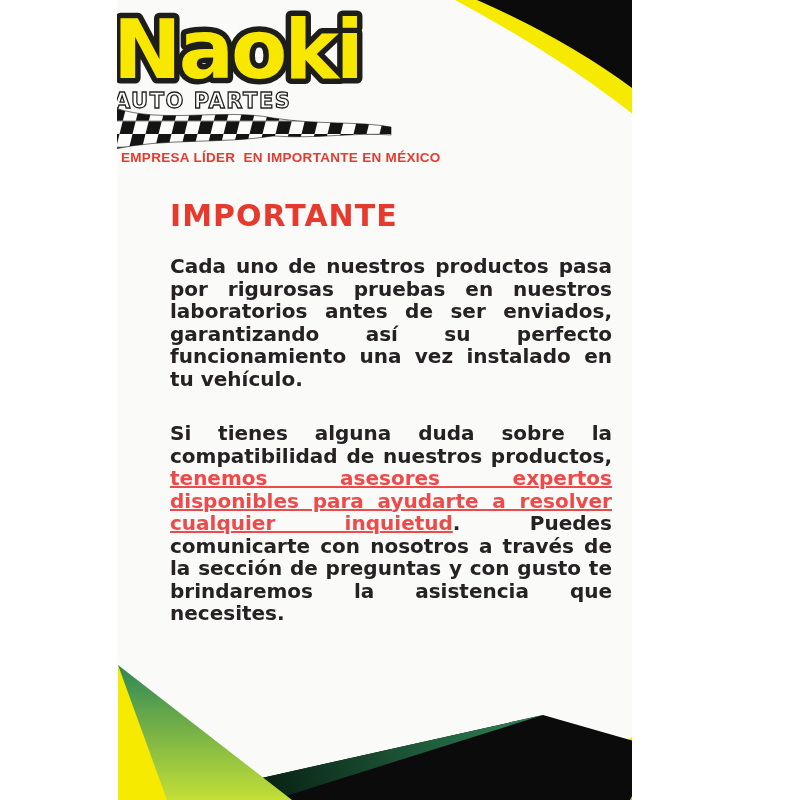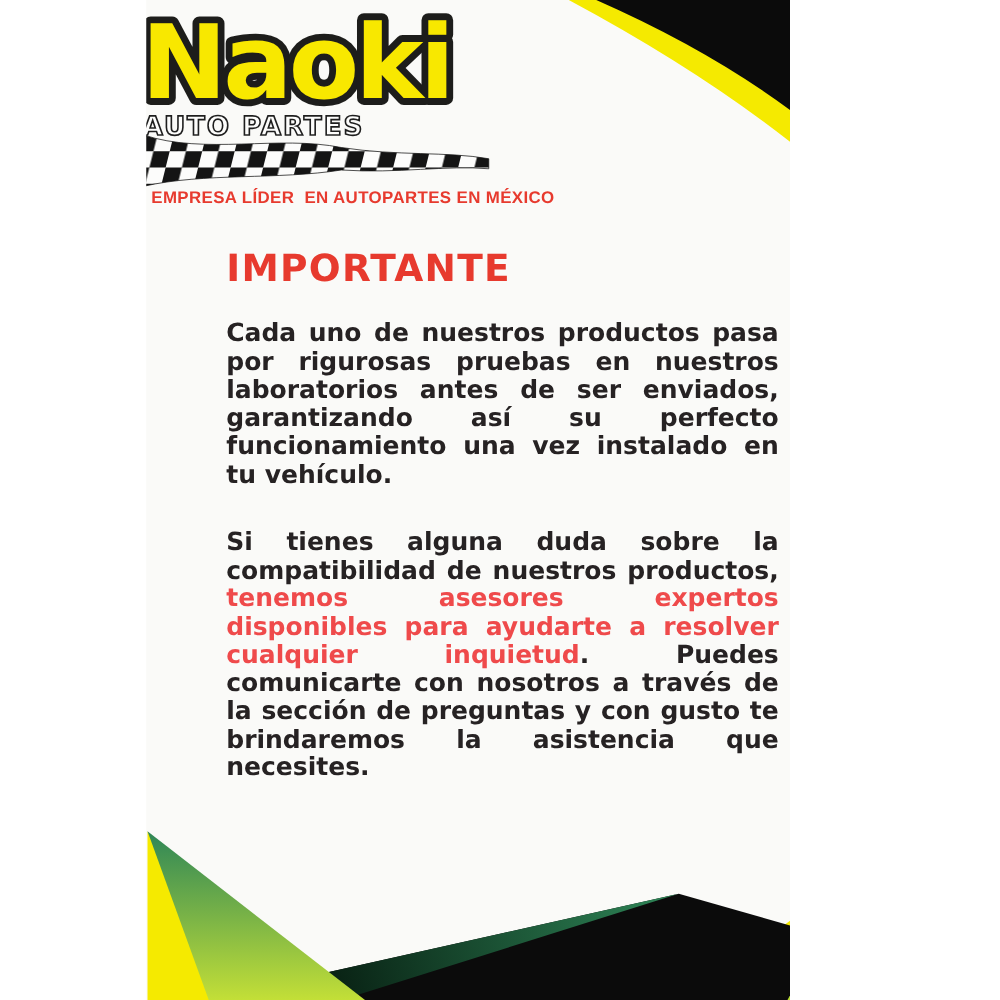--- a/index.html
+++ b/index.html
@@ -17,33 +17,33 @@
   .brand{position:absolute;left:-6px;top:0;width:480px;}
   .logo-svg{position:absolute;left:0;top:2px;}
   .subtitle-svg{position:absolute;left:2px;top:88px;}
   .flag-svg{position:absolute;left:2px;top:108px;}
   .tagline{
     position:absolute;left:10px;top:150px;width:460px;
     font-family:"Liberation Sans",sans-serif;
     font-weight:bold;font-size:13.5px;letter-spacing:.3px;
     color:var(--accent-red,#e73a2e);white-space:pre-wrap;
   }
-  .content{position:absolute;left:64px;top:198px;width:442px;}
+  .content{position:absolute;left:53px;top:198px;width:442px;}
   .title{
     margin:0 0 21px 0;
     font-size:30px;line-height:36px;font-weight:bold;letter-spacing:1px;
     color:var(--accent-red,#e73a2e);
   }
   .content p{
     margin:0 0 32px 0;
     font-size:20px;line-height:22.5px;font-weight:bold;
     color:var(--text-dark,#262223);
     text-align:justify;
   }
-  .content p span.red{color:var(--soft-red,#ef4a4b);}
+  .content p span.red{color:var(--soft-red,#ef4a4b);text-decoration:underline;}
   .content p span.dark{color:var(--text-dark,#262223);}
 </style>
 </head>
 <body>
 
 <div class="canvas" style="--accent-red: #e73a2e; --soft-red: #ef4a4b; --text-dark: #262223; --paper: #fafaf8;">
   <div class="flyer">
 
     <svg class="corner-svg" viewBox="0 0 566 170">
       <path d="M338,0 Q478,75 566,157 L566,0 Z" fill="#f5ea00"></path>
@@ -61,21 +61,21 @@
         <defs>
           <pattern id="chk" width="26" height="26" patternUnits="userSpaceOnUse" patternTransform="skewX(-14)">
             <rect width="26" height="26" fill="#fcfcfb"></rect>
             <rect x="0" y="0" width="13" height="13" fill="#141414"></rect>
             <rect x="13" y="13" width="13" height="13" fill="#141414"></rect>
           </pattern>
         </defs>
         <path d="M2,0 C50,16 110,0 160,10 C205,17 245,13 278,19
                  L278,27 C245,24 205,31 160,28 C110,36 50,30 2,41 Z" fill="url(#chk)" stroke="#141414" stroke-width="0.6"></path>
       </svg>
-      <div class="tagline">EMPRESA LÍDER  EN AUTOPARTES EN MÉXICO</div>
+      <div class="tagline">EMPRESA LÍDER  EN IMPORTANTE EN MÉXICO</div>
     </div>
 
     <main class="content">
       <h1 class="title">IMPORTANTE</h1>
       <div id="paragraphs">
           <p><span class="dark">Cada uno de nuestros productos pasa por rigurosas pruebas en nuestros laboratorios antes de ser enviados, garantizando así su perfecto funcionamiento una vez instalado en tu vehículo.</span></p>
           <p><span class="dark">Si tienes alguna duda sobre la compatibilidad de nuestros productos, </span><span class="red">tenemos asesores expertos disponibles para ayudarte a resolver cualquier inquietud</span><span class="dark">. Puedes comunicarte con nosotros a través de la sección de preguntas y con gusto te brindaremos la asistencia que necesites.</span></p>
         </div>
     </main>
 

